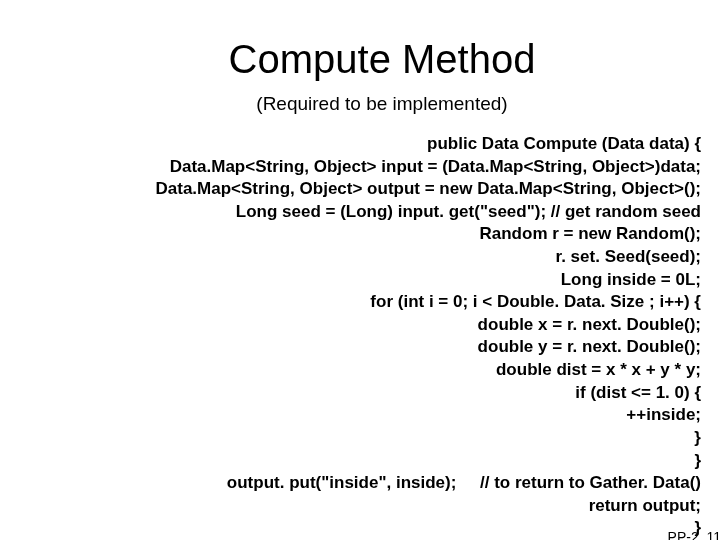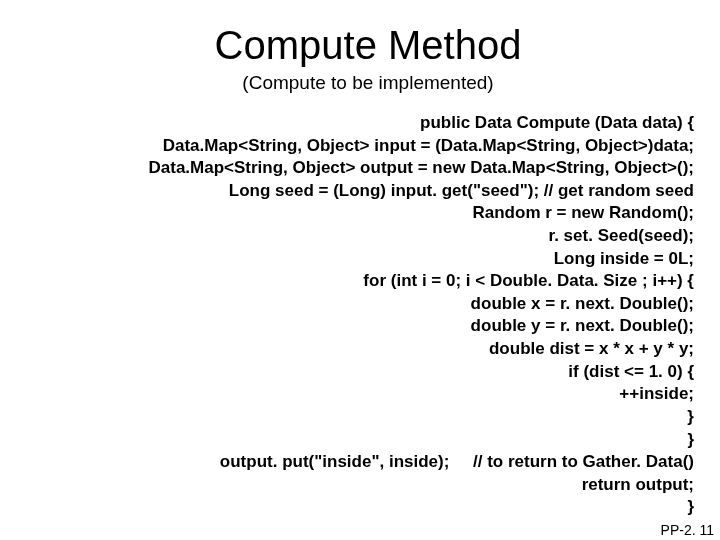--- a/index.html
+++ b/index.html
@@ -1,15 +1,15 @@
 <!DOCTYPE html>
 <html><head>
   <meta charset="utf-8">
   <style>
-    * { margin: 4px; padding: 0; box-sizing: border-box; }
+    * { margin: 11px; padding: 0; box-sizing: border-box; }
     body {
       width: 720px;
       height: 540px;
       background: #ffffff;
       font-family: Arial, Helvetica, sans-serif;
       color: #000000;
       position: relative;
       padding: 10px 30px;
     }
     .title {
@@ -36,21 +36,21 @@
       position: absolute;
       bottom: 6px;
       right: 10px;
       font-size: 14px;
     }
   </style>
 </head>
 <body>
 
 <h1 class="title">Compute Method</h1>
-<div class="subtitle">(Compute to be implemented)</div>
+<div class="subtitle">(Required to be implemented)</div>
 <div class="code-block">public Data Compute (Data data) {
   Data.Map&lt;String, Object&gt; input = (Data.Map&lt;String, Object&gt;)data;
   Data.Map&lt;String, Object&gt; output = new Data.Map&lt;String, Object&gt;();
   Long seed = (Long) input. get("seed"); // get random seed
   Random r = new Random();
   r. set. Seed(seed);
   Long inside = 0L;
   for (int i = 0; i &lt; Double. Data. Size ; i++) {
     double x = r. next. Double();
     double y = r. next. Double();

